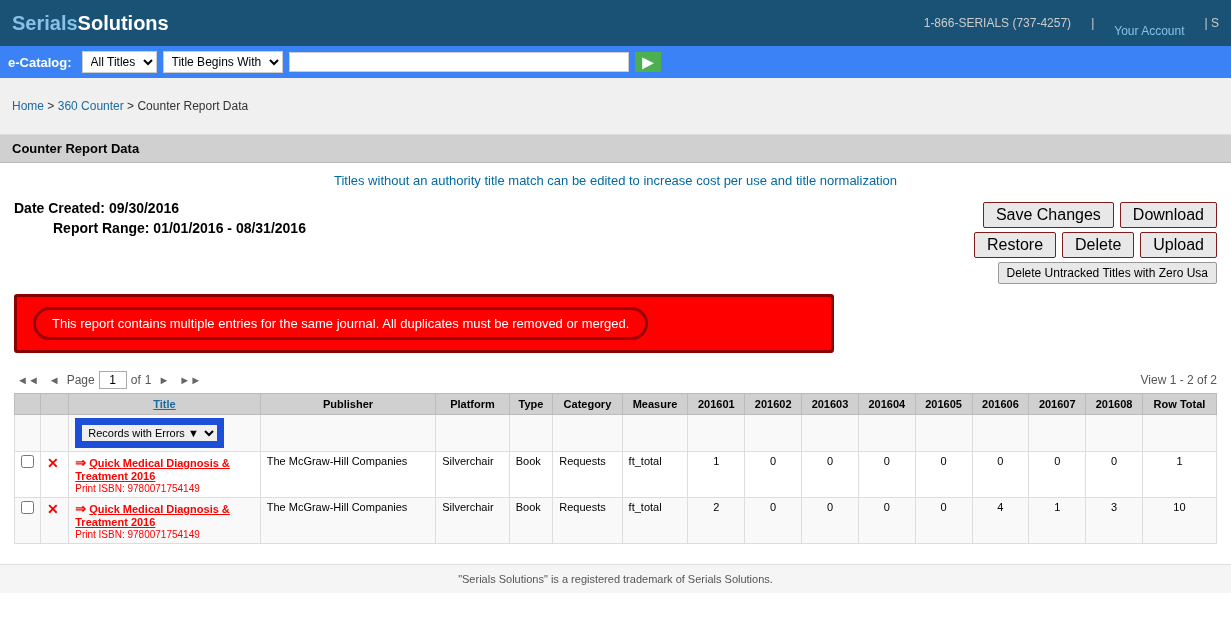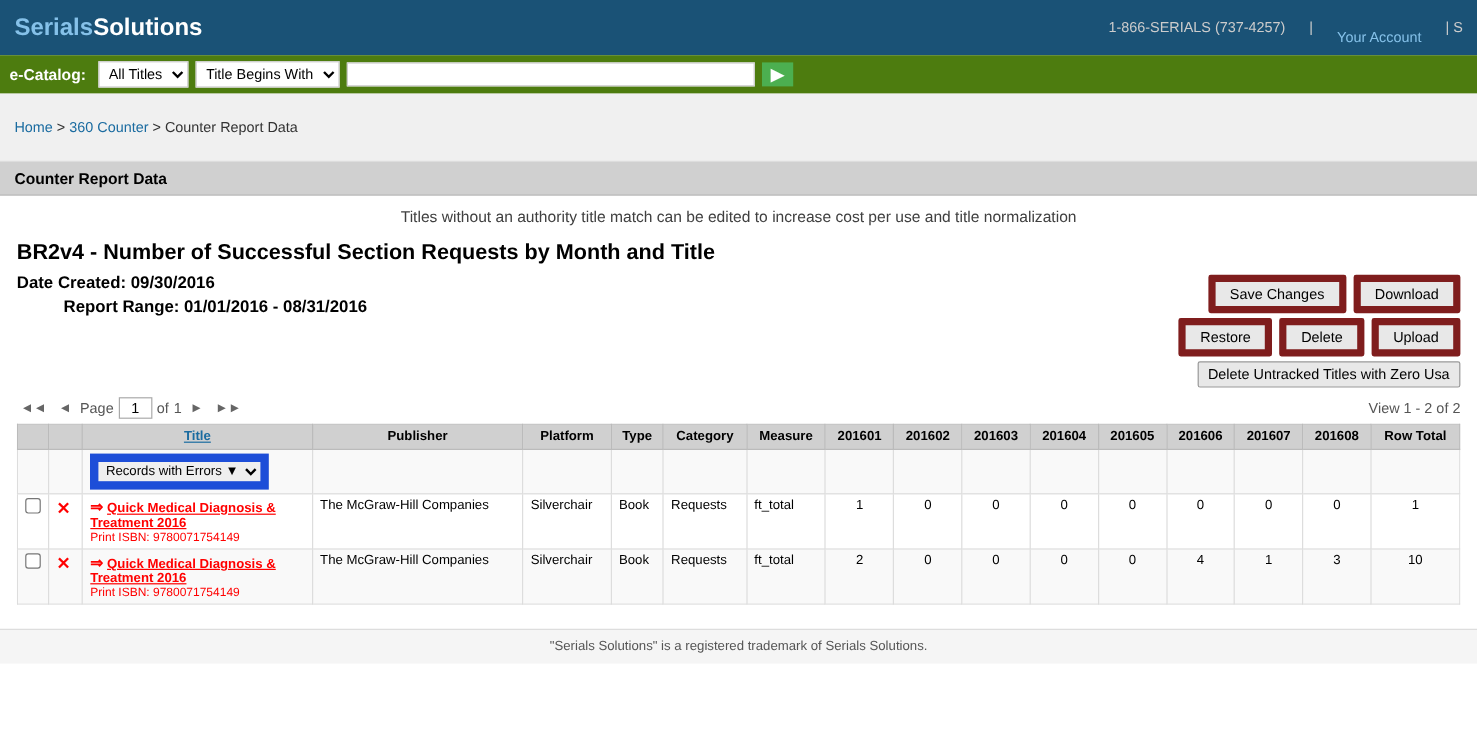--- a/index.html
+++ b/index.html
@@ -6,45 +6,45 @@
     body { font-family: Arial, sans-serif; font-size: 12px; background: #fff; width: 1231px; min-height: 629px; overflow-x: hidden; }
 
     
     #header { background: #1a5276; display: flex; align-items: center; justify-content: space-between; padding: 8px 12px; }
     #header .logo { color: white; font-size: 20px; font-weight: bold; text-align: right; }
     #header .logo span { color: #85c1e9; }
     #header .header-right { color: #ccc; font-size: 12px; display: flex; gap: 20px; align-items: center; }
     #header .header-right a { color: #85c1e9; text-decoration: none; margin-top: 16px; }
 
     
-    #navbar { background: #4d7c0f; display: flex; align-items: center; padding: 5px 8px; gap: 6px; }
+    #navbar { background: #3b82f6; display: flex; align-items: center; padding: 5px 8px; gap: 6px; }
     #navbar label { color: white; font-weight: bold; font-size: 13px; margin-right: 4px; }
     #navbar select { padding: 2px 4px; font-size: 12px; border: 1px solid #ccc; background: white; }
     #navbar input[type="text"] { padding: 2px 6px; font-size: 12px; border: 1px solid #ccc; width: 340px; }
     #navbar button.go-btn { background: #4caf50; border: none; padding: 2px 8px; cursor: pointer; color: white; font-size: 14px; font-weight: bold; }
 
     
     #breadcrumb { background: #f0f0f0; padding: 21px 12px; font-size: 12px; border-bottom: 1px solid #ddd; }
     #breadcrumb a { color: #1a6ba0; text-decoration: none; }
     #breadcrumb span { color: #333; }
 
     
     #page-heading { background: #d0d0d0; padding: 6px 12px; font-weight: bold; font-size: 13px; border-bottom: 1px solid #bbb; }
 
     
     #content { padding: 10px 14px; }
-    #info-msg { color: #404040; font-size: 13px; text-align: center; margin-bottom: 12px; }
+    #info-msg { color: #0369a1; font-size: 13px; text-align: center; margin-bottom: 12px; }
     #report-title { font-weight: bold; font-size: 18px; margin-bottom: 6px; }
     #report-meta { display: flex; justify-content: space-between; align-items: flex-start; }
     #report-meta-left { }
     #date-created { font-weight: bold; font-size: 14px; margin-bottom: 4px; }
     #report-range { font-weight: bold; font-size: 14px; margin-left: 39px; }
     #report-actions { display: flex; flex-direction: column; align-items: flex-end; gap: 4px; margin-top: 2px; }
     .action-row { display: flex; gap: 6px; align-items: center; }
-    .action-btn { padding: 3px 12px; font-size: 12px; cursor: pointer; border: 6px solid #7f1d1d; background: #e8e8e8; border-radius: 2px; }
+    .action-btn { padding: 3px 12px; font-size: 16px; cursor: pointer; border: 1px solid #7f1d1d; background: #e8e8e8; border-radius: 2px; }
     .action-btn-wide { padding: 3px 8px; font-size: 12px; cursor: pointer; border: 1px solid #999; background: #e8e8e8; border-radius: 2px; white-space: nowrap; }
 
     
     #error-banner { background: red; color: white; padding: 10px 16px; margin: 10px 0; border-radius: 3px; border: 3px solid #800; font-size: 13px; display: inline-block; width: 820px; }
 
     
     #pagination-bar { display: flex; justify-content: space-between; align-items: center; margin: 8px 0 4px 0; font-size: 12px; color: #555; }
     #pagination-left { display: flex; gap: 4px; align-items: center; }
     .page-btn { cursor: pointer; color: #666; font-size: 11px; padding: 0 3px; }
     .page-input { width: 28px; border: 1px solid #aaa; text-align: center; padding: 1px; font-size: 12px; }
@@ -102,21 +102,20 @@
   <a href="#">360 Counter</a>
   <span> &gt; </span>
   <span>Counter Report Data</span>
 </div>
 
 <div id="page-heading">Counter Report Data</div>
 
 <div id="content">
   <div id="info-msg">Titles without an authority title match can be edited to increase cost per use and title normalization</div>
 
-  <div id="report-title">BR2v4 - Number of Successful Section Requests by Month and Title</div>
 
   <div id="report-meta">
     <div id="report-meta-left">
       <div id="date-created">
         <span>Date Created:</span>
         <span>09/30/2016</span>
       </div>
       <div id="report-range">
         <span>Report Range:</span>
         <span>01/01/2016</span>
@@ -134,20 +133,23 @@
         <button class="action-btn">Delete</button>
         <button class="action-btn">Upload</button>
       </div>
       <div class="action-row">
         <button class="action-btn-wide">Delete Untracked Titles with Zero Usa</button>
       </div>
     </div>
   </div>
 
   
+  <div id="error-banner">
+    <span style="border: 3px solid #900; border-radius: 20px; padding: 6px 16px; display: inline-block;">This report contains multiple entries for the same journal. All duplicates must be removed or merged.</span>
+  </div>
 
   
   <div id="pagination-bar">
     <div id="pagination-left">
       <span class="page-btn">◄◄</span>
       <span class="page-btn">◄</span>
       <span>Page</span>
       <input type="text" class="page-input" value="1" style="">
       <span>of</span>
       <span>1</span>

